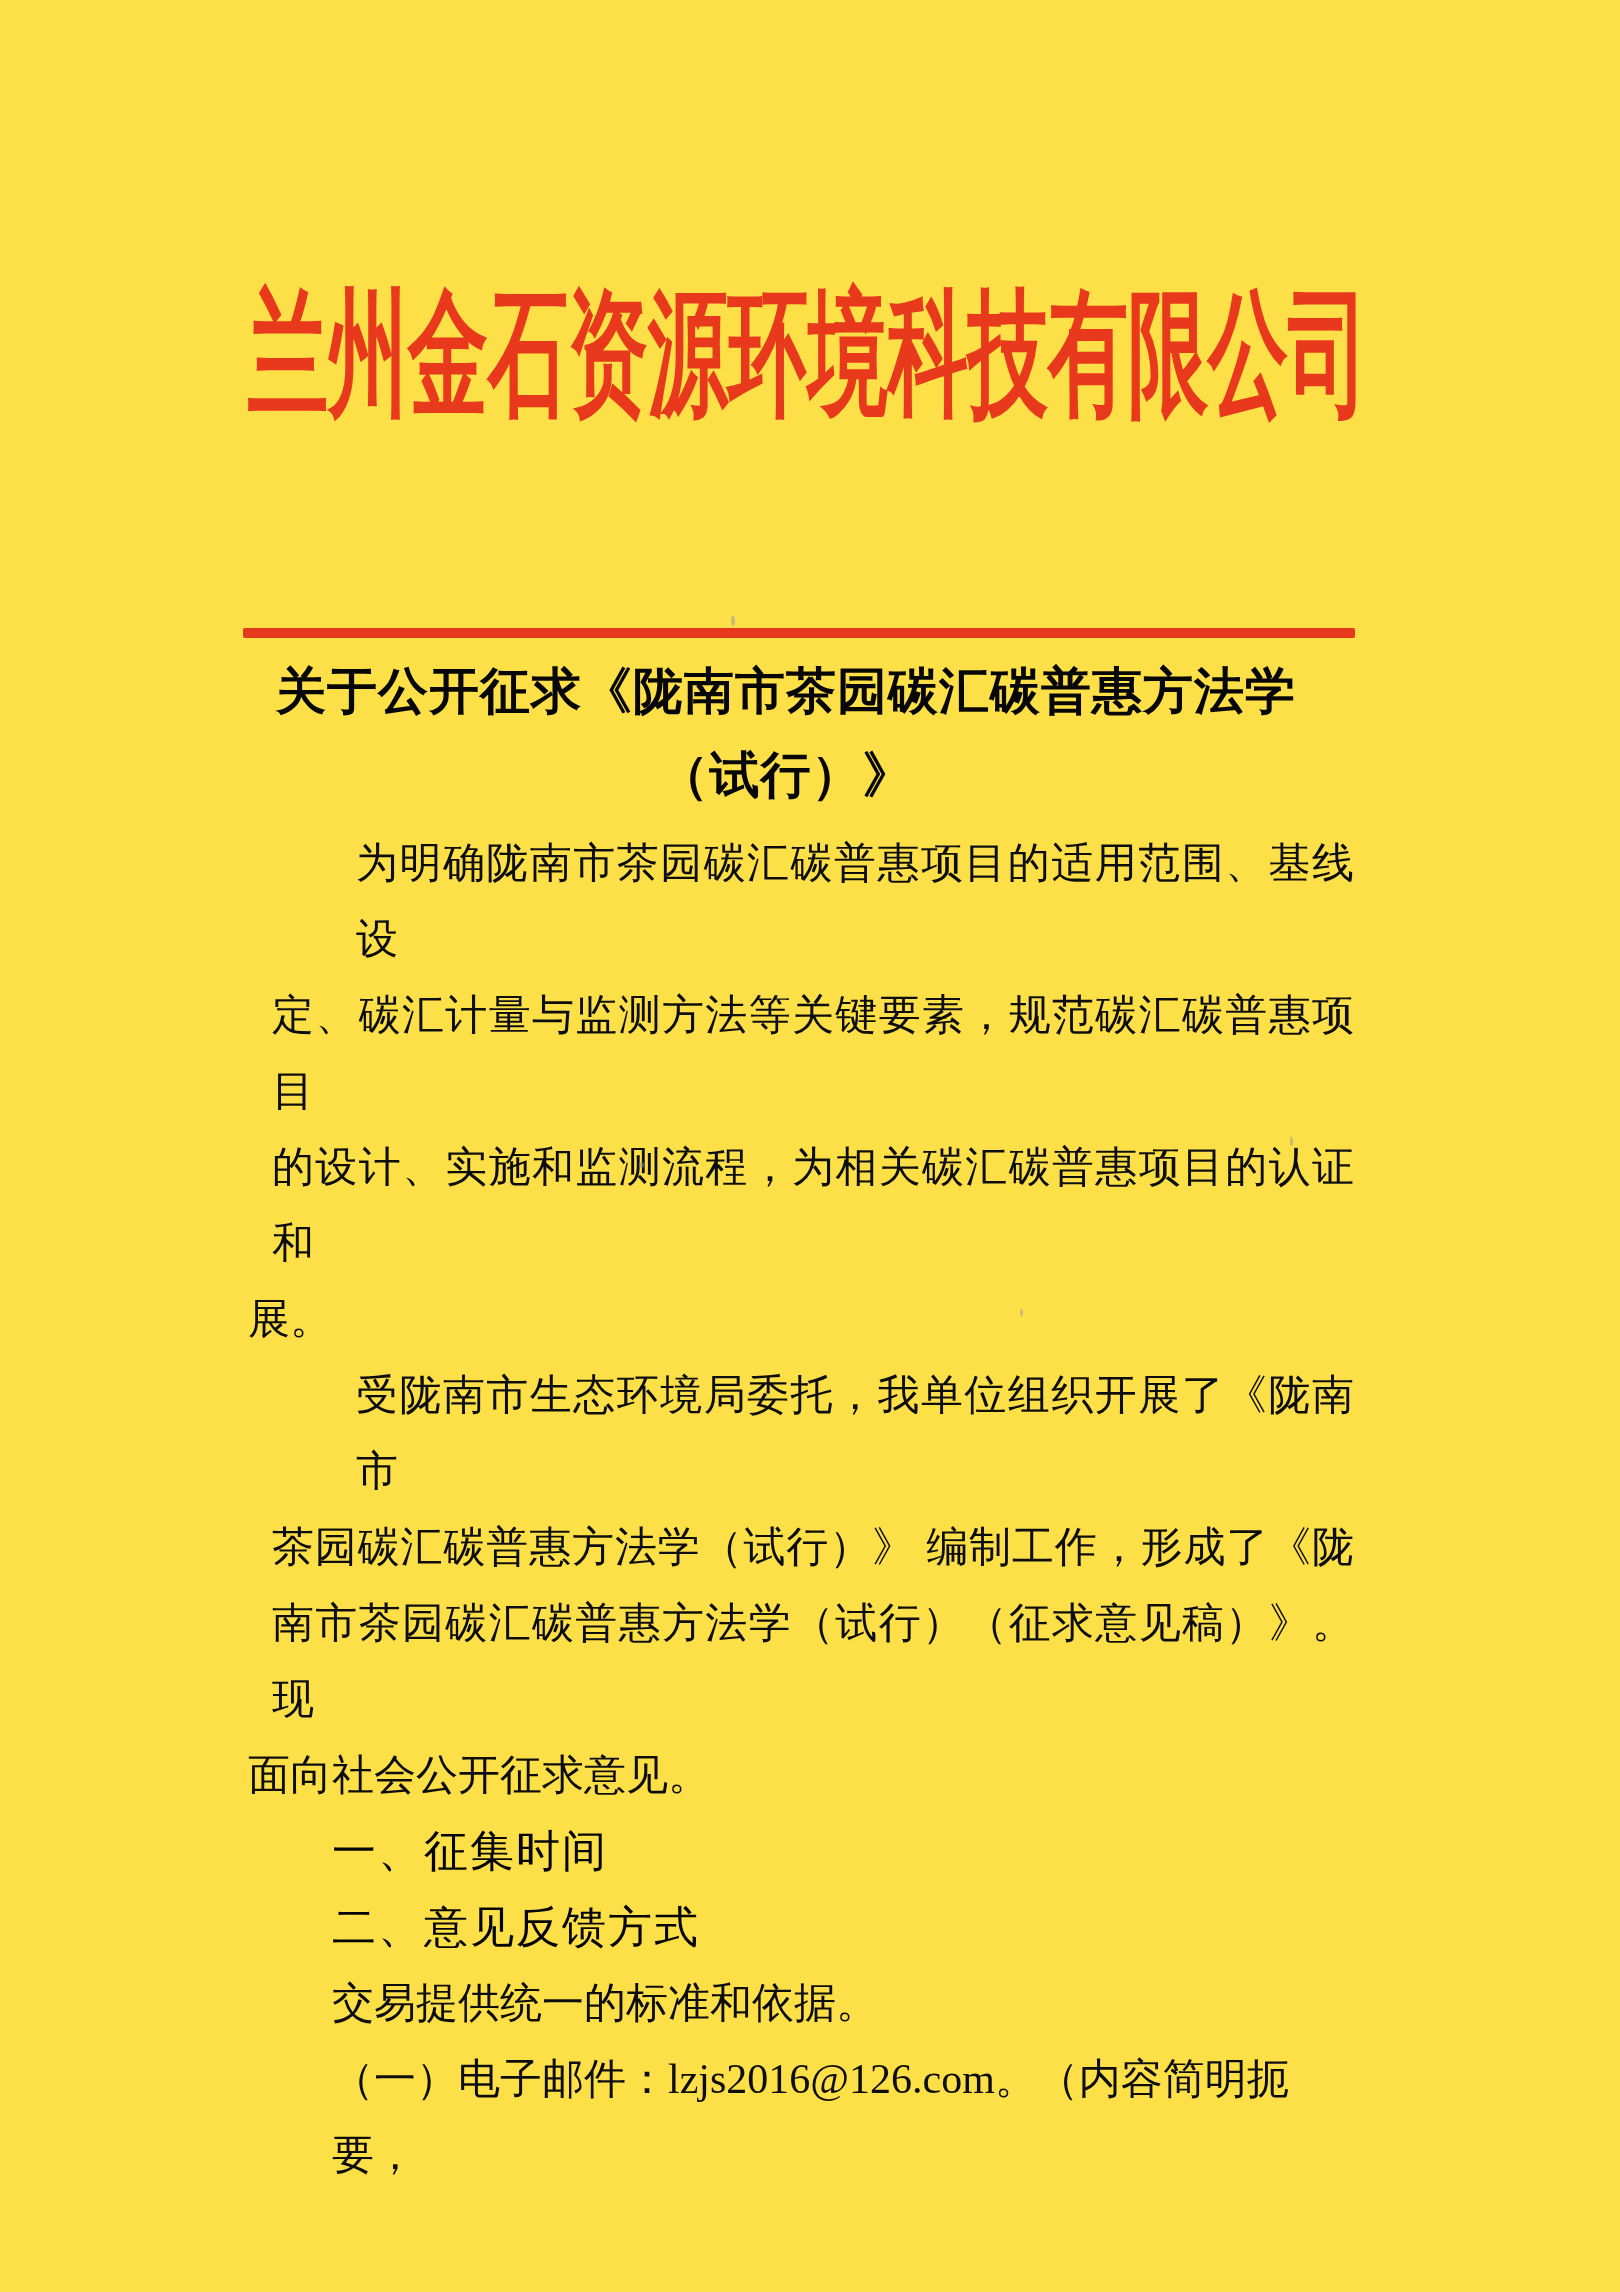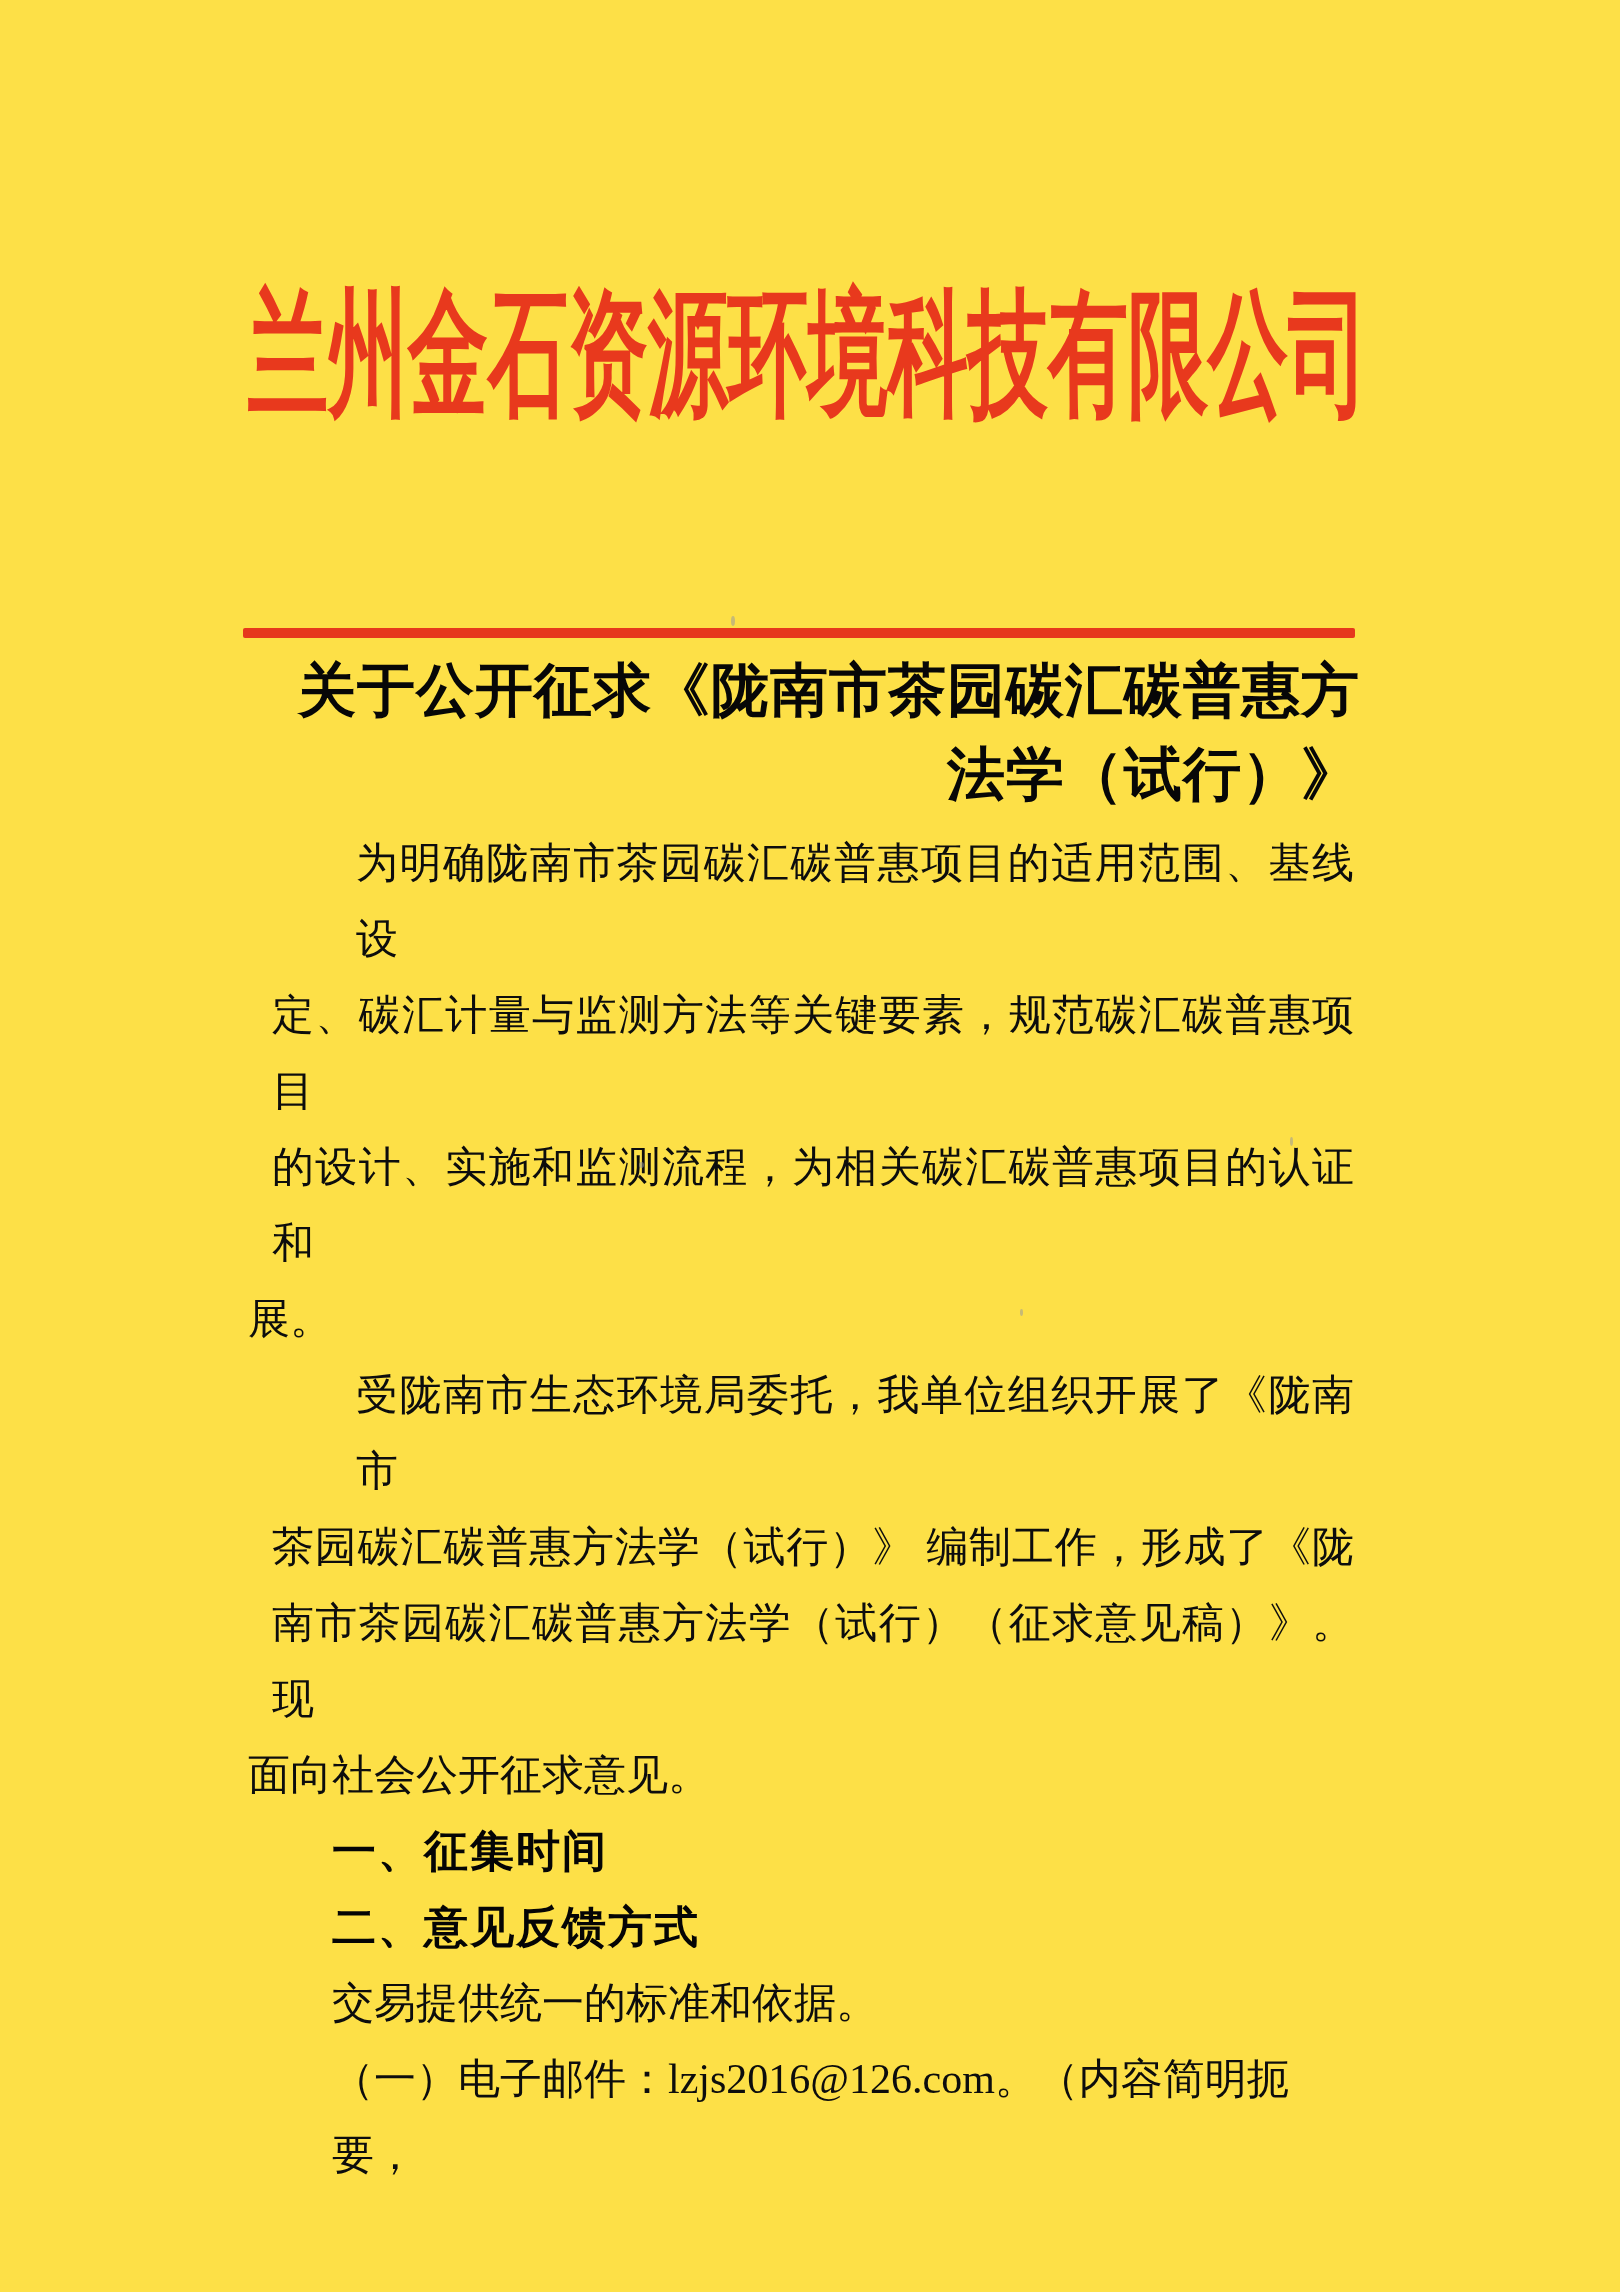--- a/index.html
+++ b/index.html
@@ -35,26 +35,26 @@
   .red-line {
     position: absolute;
     left: 243px;
     top: 628px;
     width: 1112px;
     height: 9.8px;
     border-radius: 2px;
   }
   .notice-title {
     position: absolute;
-    left: 252px;
+    left: 232px;
     top: 649px;
     width: 1108px;
-    text-align: right;
+    text-align: center;
     font-weight: bold;
-    font-size: 58px;
+    font-size: 50px;
     line-height: 84px;
     color: #070707;
     letter-spacing: 1px;
   }
   .doc-body {
     position: absolute;
     left: 248px;
     top: 825px;
     width: 1106px;
     font-size: 42px;
@@ -65,21 +65,21 @@
     white-space: pre-wrap;
   }
   .line.indent { padding-left: 84px; }
   .line.fill {
     text-align: justify;
     text-align-last: justify;
     margin-left: 24px;
   }
   .line.heading {
     font-family: "Liberation Sans", "DejaVu Sans", sans-serif;
-    font-weight: bold;
+    font-weight: normal;
     font-size: 44px;
     letter-spacing: 2px;
     color: #050505;
   }
   .speck {
     position: absolute;
     background: #9a9a9a;
     opacity: 0.55;
     border-radius: 50%;
   }

